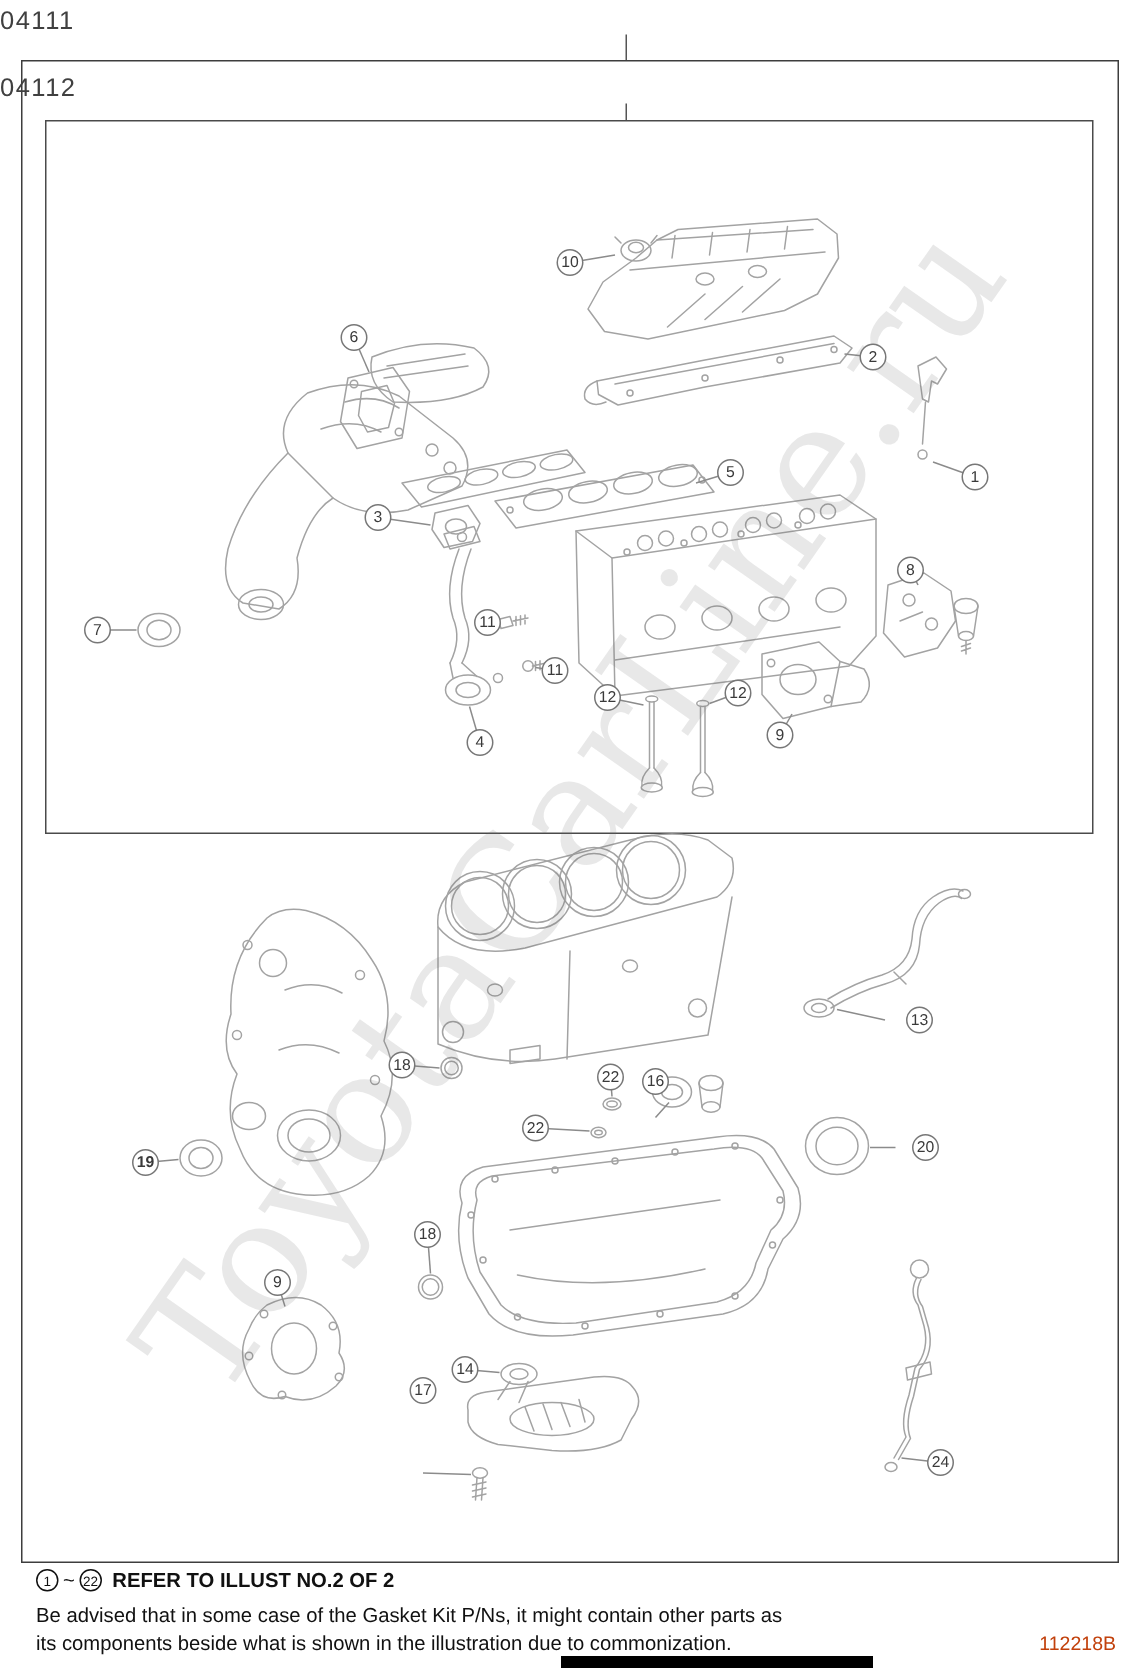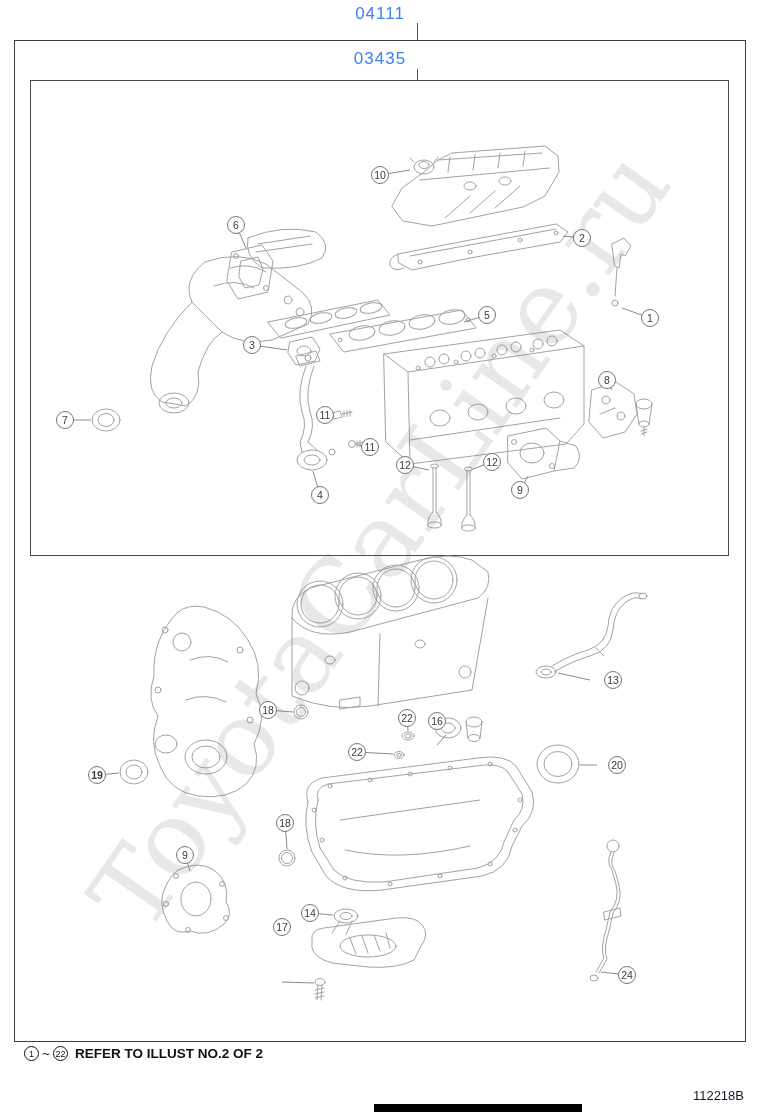--- a/index.html
+++ b/index.html
@@ -1,19 +1,19 @@
 <!DOCTYPE html>
 <html><head>
 <meta charset="utf-8">
 <style>
   * { margin:0; padding:0; box-sizing:border-box; }
   html,body { width:760px; height:1112px; }
   body { position:relative; background:#ffffff; font-family:"Liberation Sans", sans-serif; overflow:hidden; }
 
-  .code { position:absolute; left:0; right:0; text-align:center; font-size:17px; letter-spacing:1px; color:#3b82f6; z-index:5; }
+  .code { position:absolute; left:0; right:0; font-size:17px; letter-spacing:1px; color:#404040; z-index:5; }
   #code-top { top:4px; }
   #code-inner { top:49px; }
 
   .frame { position:absolute; border:1px solid #3d3d3d; z-index:1; background:transparent; }
   #outer-frame { left:14px; top:40px; width:732px; height:1002px; }
   #inner-frame { left:30px; top:80px; width:699px; height:476px; border-color:#4a4a4a; }
 
   #art { position:absolute; left:0; top:0; z-index:2; }
   #art .ln { fill:none; stroke:#a3a3a3; stroke-width:1; stroke-linecap:round; stroke-linejoin:round; }
   #art .tick { stroke:#555; stroke-width:1; }
@@ -26,32 +26,32 @@
   #callout-layer { position:absolute; left:0; top:0; width:760px; height:900px; z-index:4; }
   .callout { position:absolute; width:18px; height:18px; border:1px solid #777; border-radius:50%;
     background:#fff; color:#3a3a3a; font-size:10.5px; display:flex; align-items:center; justify-content:center; }
 
   .footer-line1 { position:absolute; left:24px; top:1046px; font-size:13.5px; color:#111;
     display:flex; align-items:center; gap:3px; z-index:5; }
   .circ { display:inline-flex; width:15px; height:15px; border:1px solid #111; border-radius:50%;
     font-size:9px; align-items:center; justify-content:center; flex:0 0 auto; }
   .refer-text { margin-left:4px;font-weight:bold; }
   .disclaimer { position:absolute; left:24px; top:1068px; font-size:13.5px; color:#111; line-height:1.4; z-index:5; }
-  .doc-number { position:absolute; right:16px; top:1088px; font-size:13px; color:#0f172a; z-index:5; }
+  .doc-number { position:absolute; right:16px; top:1088px; font-size:13px; color:#c2410c; z-index:5; }
   .bottom-bar { position:absolute; left:374px; top:1104px; width:208px; height:8px; background:#000; z-index:6; }
 </style>
 </head>
 <body>
 
 <div>
 
   <div class="code" id="code-top">04111</div>
 
   <div class="frame" id="outer-frame"></div>
-  <div class="code" id="code-inner">03435</div>
+  <div class="code" id="code-inner">04112</div>
   <div class="frame" id="inner-frame"></div>
 
   <svg id="art" width="760" height="1112" viewBox="0 0 760 1112">
 
     <line class="tick" x1="417.5" y1="23" x2="417.5" y2="40"></line>
     <line class="tick" x1="417.5" y1="69" x2="417.5" y2="80"></line>
 
     <g class="ln">
       <path d="M392,206 L402,188 L424,172 L438,160 L452,153 L545,146 L558,156 L559,172 L545,196 L523,207 L432,226 L403,221 Z"></path>
       <path d="M438,160 L542,153"></path>
@@ -386,19 +386,21 @@
     </div>
 
   <div class="footer-line1">
     <span class="circ">1</span>
     <span>~</span>
     <span class="circ">22</span>
     <span class="refer-text">REFER TO ILLUST NO.2 OF 2</span>
   </div>
 
   <div class="disclaimer">
+    <div>Be advised that in some case of the Gasket Kit P/Ns,  it might contain other parts as</div>
+    <div>its components beside what is shown in the illustration due to commonization.</div>
   </div>
 
   <div class="doc-number">112218B</div>
 
   <div class="bottom-bar"></div>
 
 </div>
 
 </body></html>

